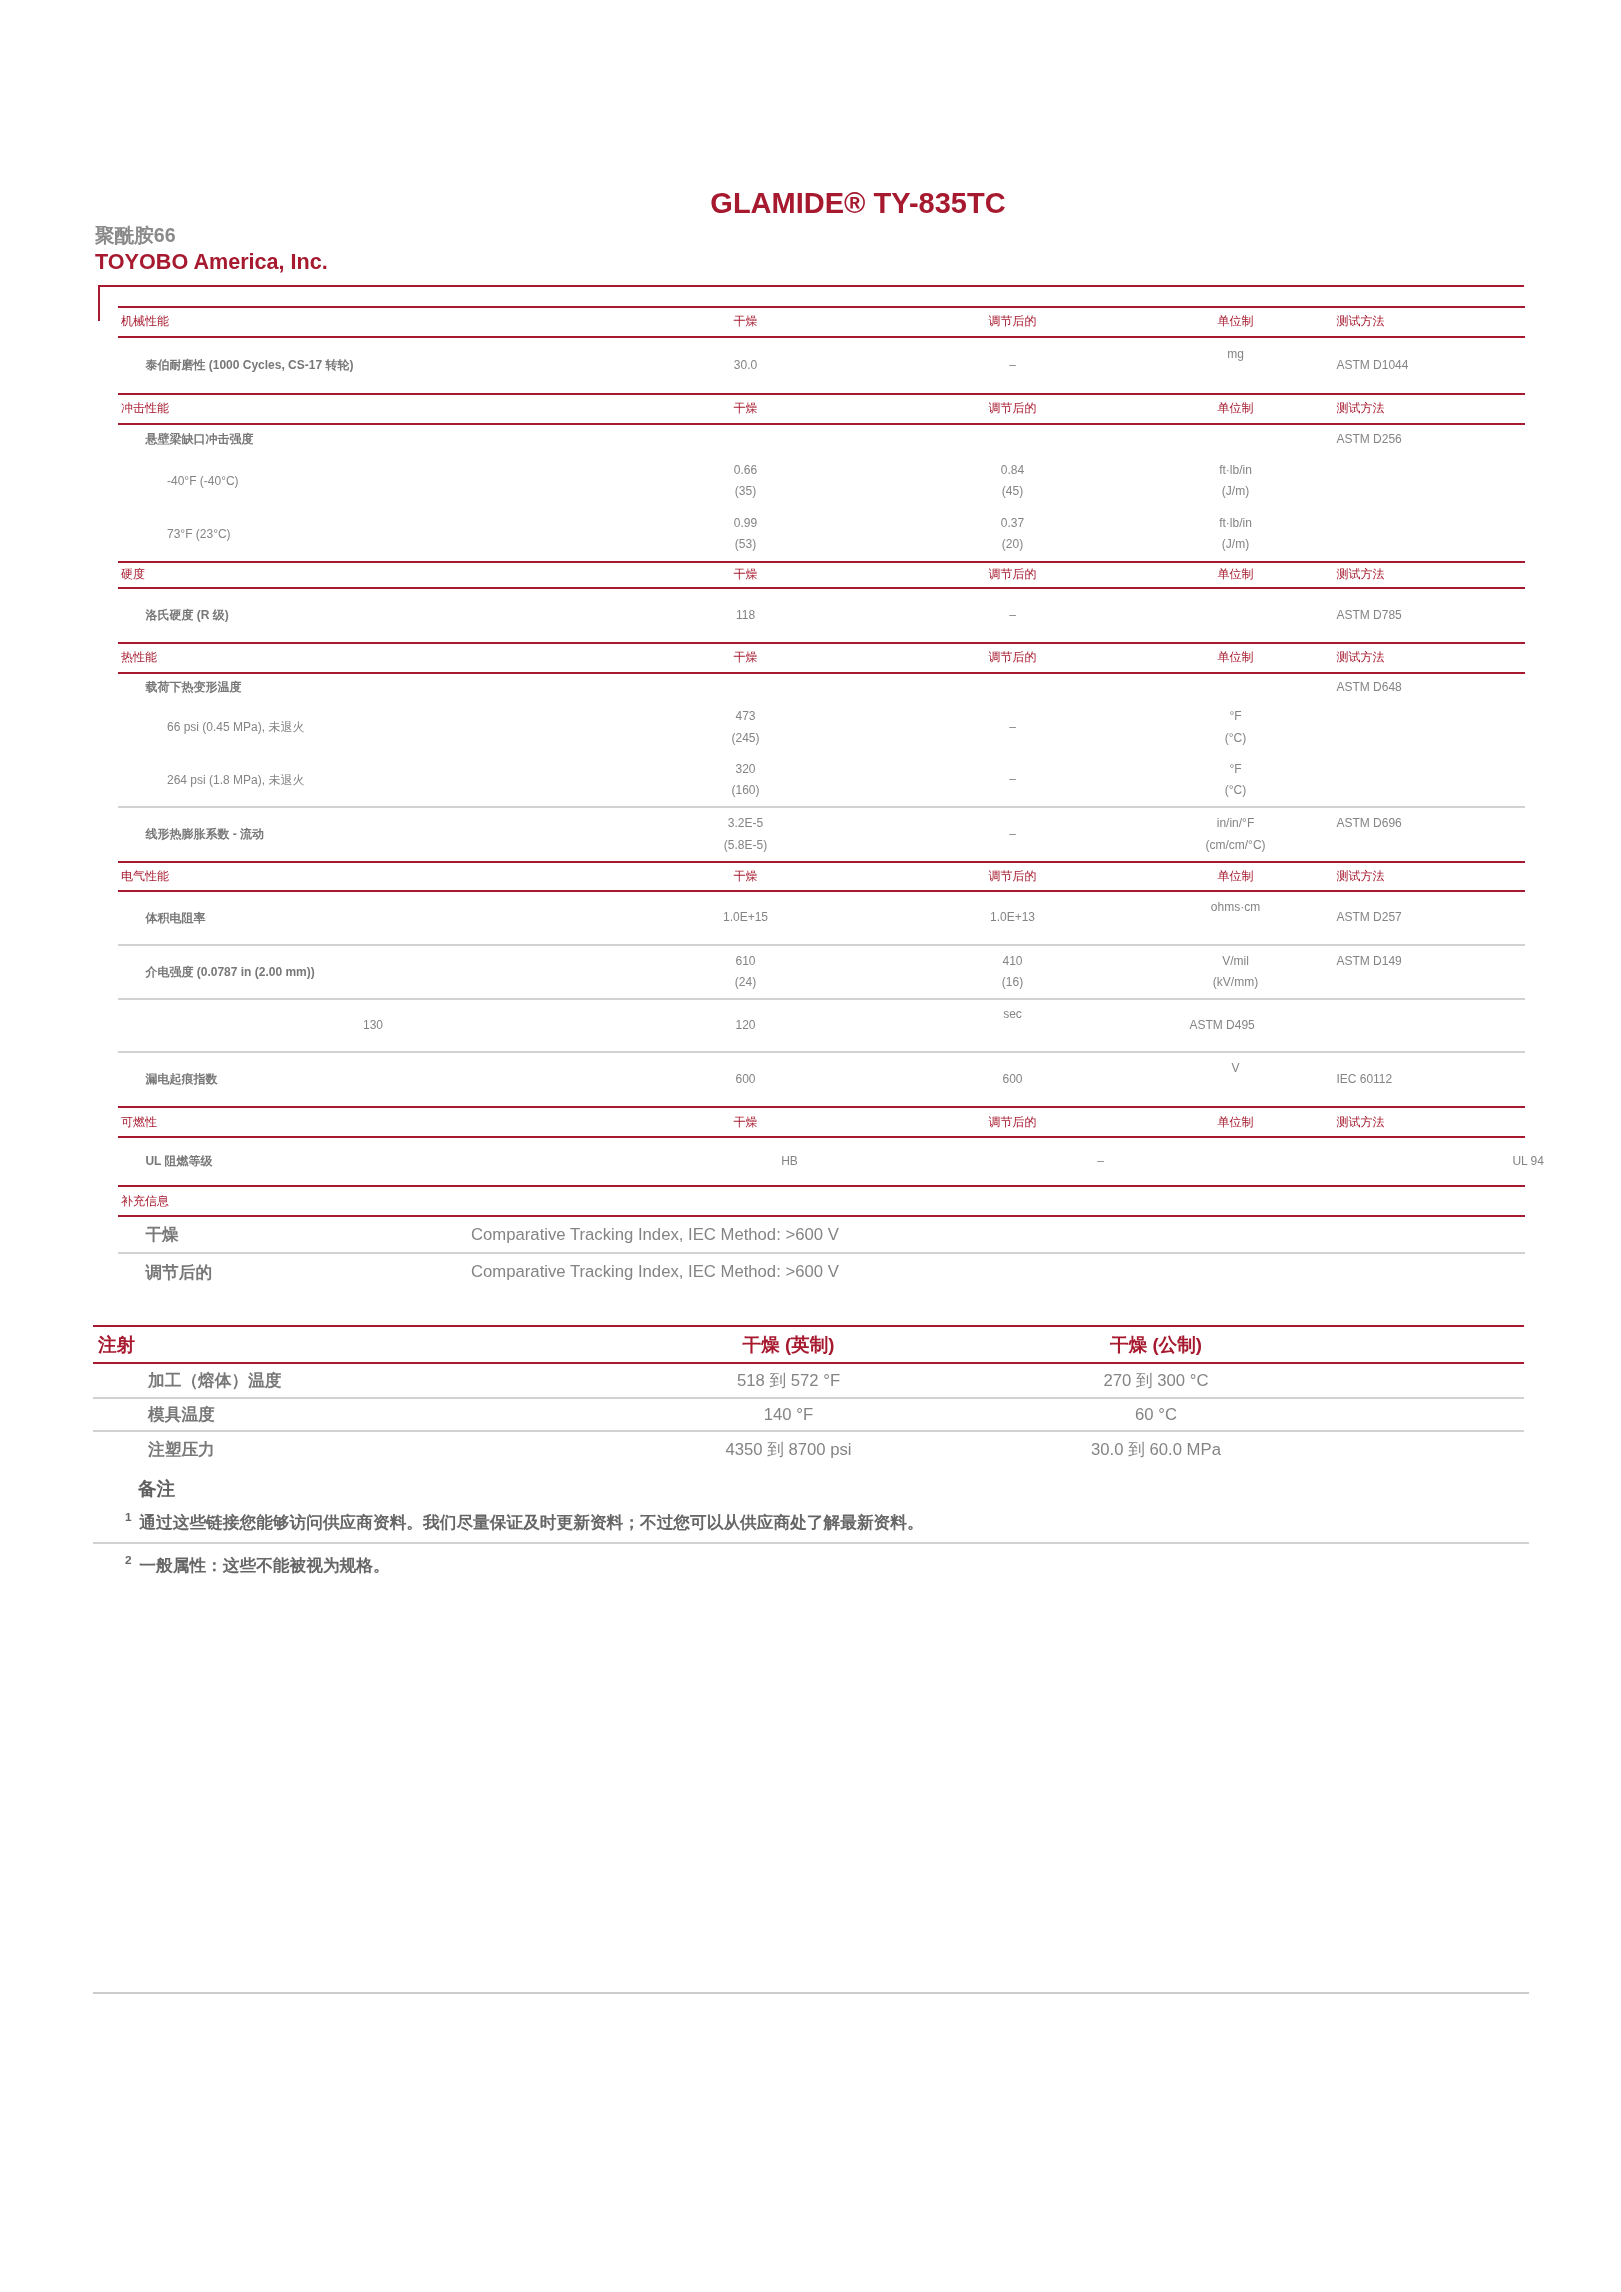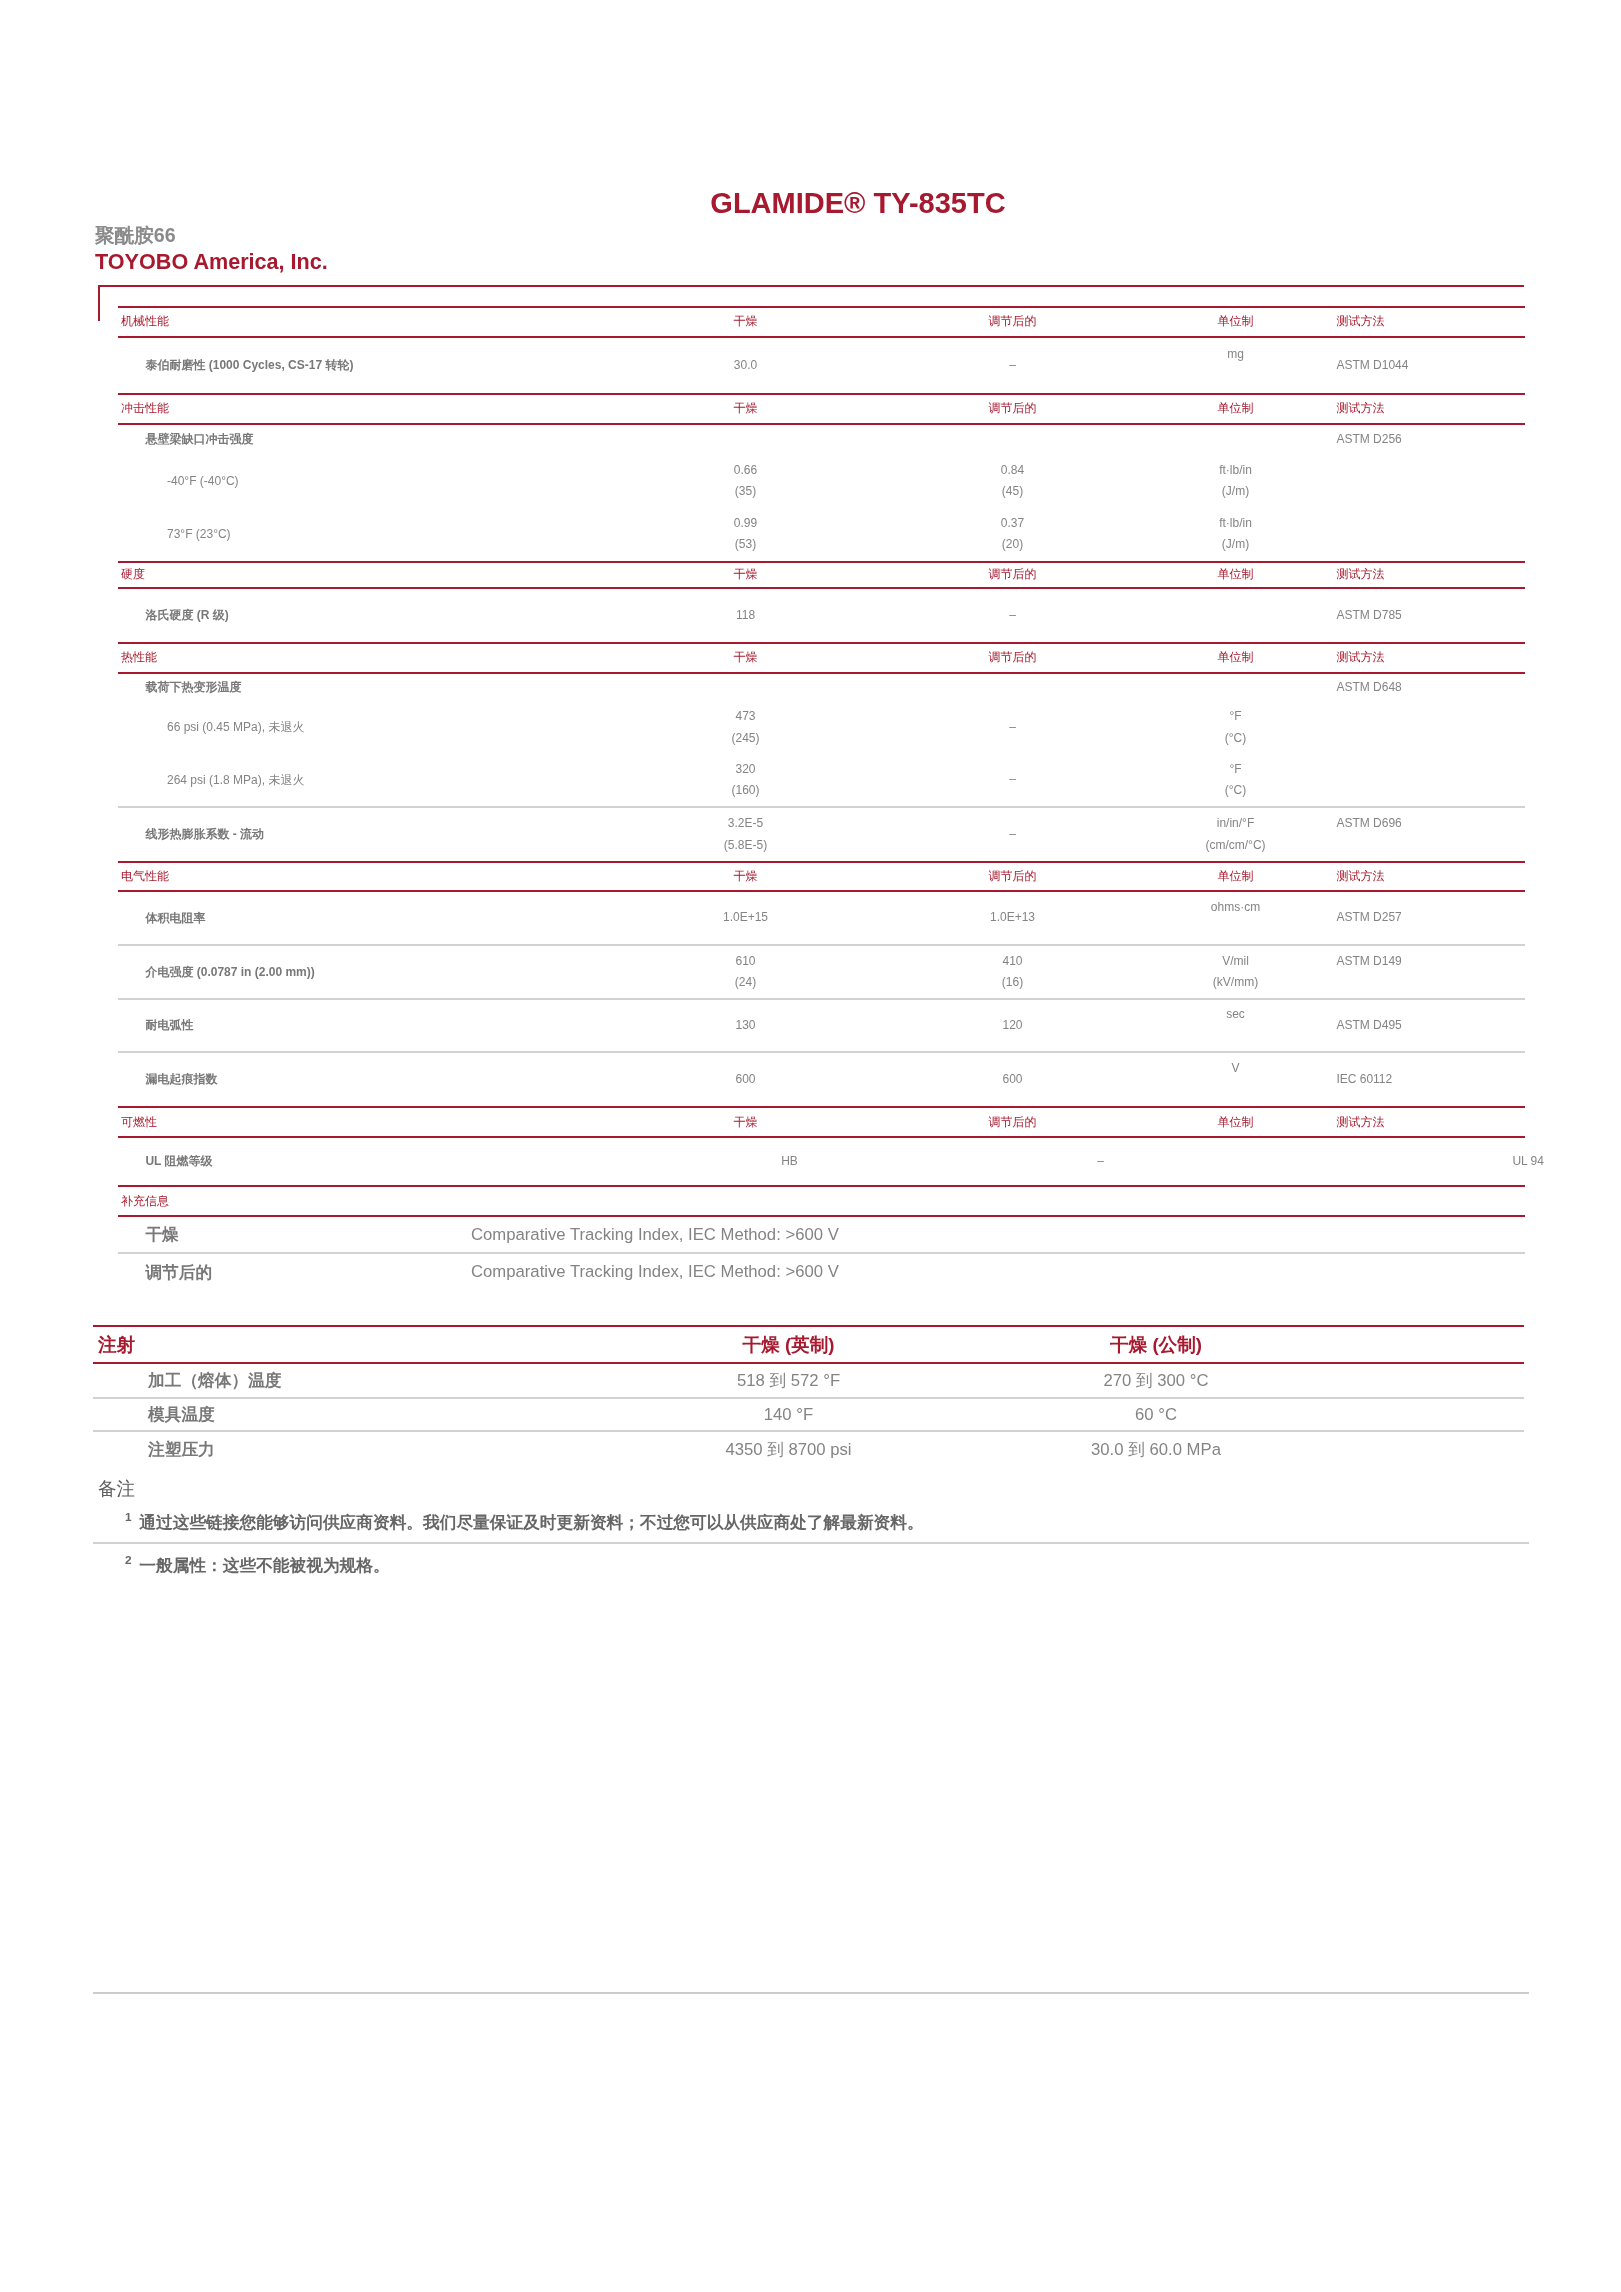--- a/index.html
+++ b/index.html
@@ -54,21 +54,21 @@
     color:var(--red);font-weight:bold;font-size:18.6px;align-items:center;height:39px;
   }
   .inj-title{padding-left:4.9px;}
   .inj-row{color:var(--gray);font-size:16.7px;align-items:center;}
   .inj-row.divider{border-bottom:2px solid var(--line-gray);}
   .inj-label{padding-left:55px;font-weight:bold;color:var(--gray-bold);}
   .inj-val{text-align:center;}
 
   
   .notes{margin:8.8px 0 0 93px;width:1436px;}
-  .notes-title{font-size:18.6px;font-weight:normal;color:#5f5f5f;line-height:25.5px;padding-left:4.9px;}
+  .notes-title{font-size:18.6px;font-weight:bold;color:#5f5f5f;line-height:25.5px;padding-left:4.9px;margin-left:40px;}
   .note-item{padding:5.9px 0 7.8px 32px;font-size:16.7px;font-weight:bold;color:var(--note-gray);line-height:21.6px;}
   .note-item.divider{border-bottom:2px solid var(--line-gray);}
   .note-sup{font-size:11.8px;vertical-align:6.9px;margin-right:7.8px;}
 
   .footer-line{position:absolute;left:93px;top:1992px;width:1436px;height:2px;background:#cccccc;}
 </style>
 </head>
 <body>
 
 <div class="doc-title">GLAMIDE® TY-835TC</div>
@@ -269,21 +269,20 @@
       <div class="cell">
         <div class="cl">V/mil</div>
         <div class="cl">(kV/mm)</div>
       </div>
       <div class="cell method-cell">
         <div class="cl">ASTM D149</div>
         <div class="cl"></div>
       </div>
     </div>
     <div class="grid5 prow divider" style="height: 53px;">
-      <div class="name-cell">耐电弧性</div>
       <div class="cell">
         <div class="cl">130</div>
       </div>
       <div class="cell">
         <div class="cl">120</div>
       </div>
       <div class="cell">
         <div class="cl">sec</div>
         <div class="cl"></div>
       </div>

